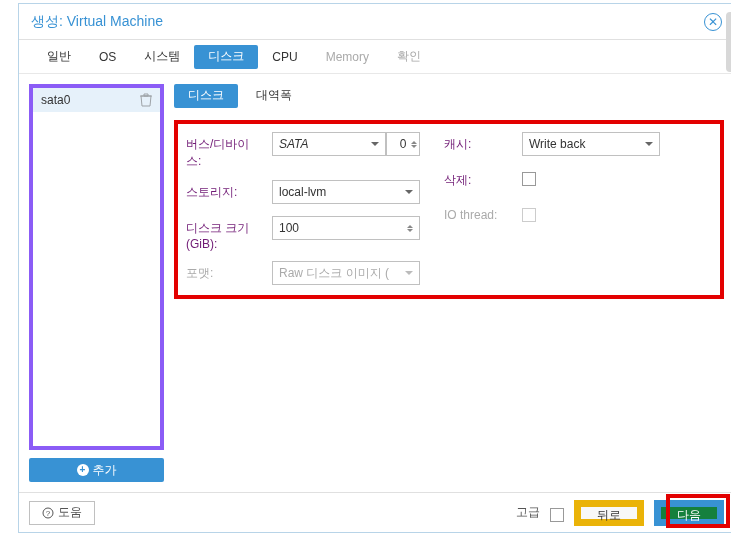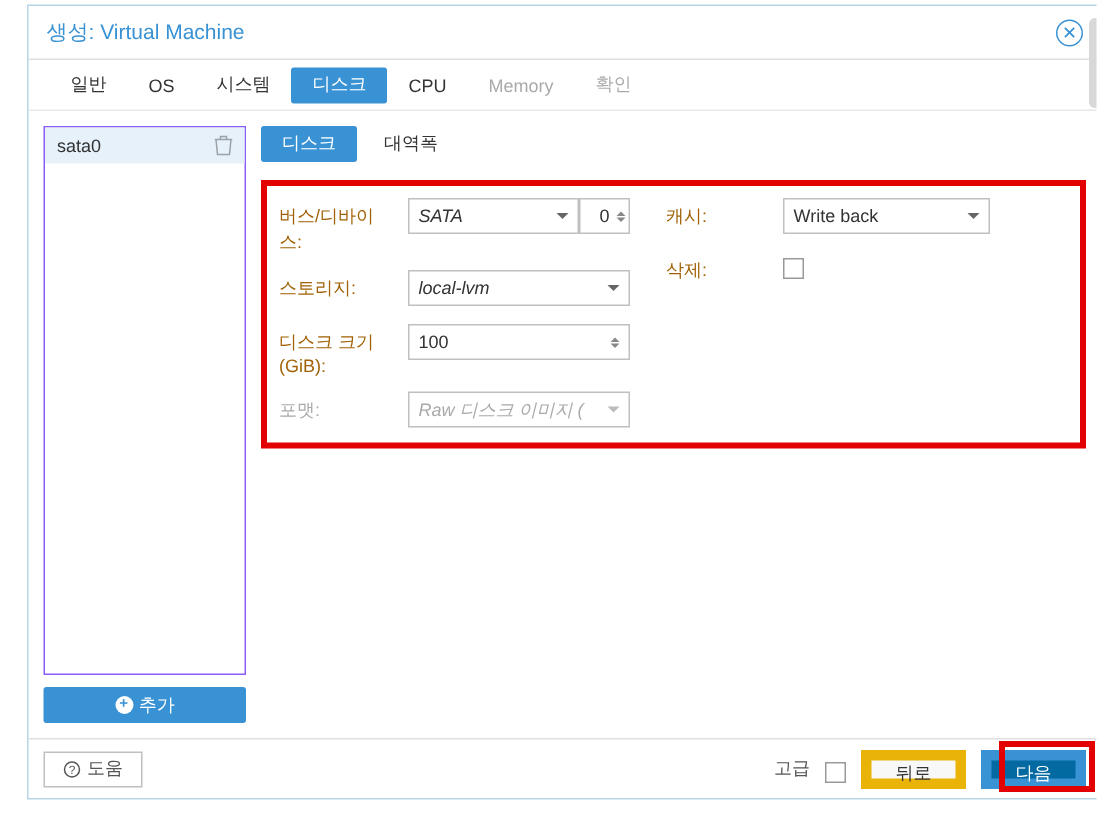--- a/index.html
+++ b/index.html
@@ -60,21 +60,21 @@
       gap: 10px;
     }
     
     .sidebar {
       width: 135px;
       display: flex;
       flex-direction: column;
     }
     .disk-list {
       flex: 1;
-      border: 1px solid #8b5cf6;
+      border: 4px solid #8b5cf6;
     }
     .disk-item {
       height: 24px;
       background: #e6f1fa;
       display: flex;
       align-items: center;
       justify-content: space-between;
       padding: 0 8px;
       font-size: 12px;
       color: #333;
@@ -128,21 +128,21 @@
     
     .highlight-box {
       border: 4px solid #e30000;
       padding: 8px;
       display: flex;
       gap: 24px;
     }
     
     .form-col { display: flex; flex-direction: column; gap: 10px; }
     .form-row { display: flex; align-items: flex-start; gap: 8px; min-height: 26px; }
-    .form-label { font-size: 12px; color: #a16207; width: 78px; padding-top: 4px; }
+    .form-label { font-size: 12px; color: #701a75; width: 78px; padding-top: 4px; }
     .form-label.disabled { color: #aaa; }
     
     .combo, .numfield {
       height: 24px;
       border: 1px solid #c0c0c0;
       background: #fff;
       font-size: 12px;
       color: #333;
       display: flex;
       align-items: center;
@@ -153,21 +153,21 @@
     .combo .arrow {
       position: absolute;
       right: 6px;
       top: 50%;
       transform: translateY(-50%);
       width: 0; height: 0;
       border-left: 4px solid transparent;
       border-right: 4px solid transparent;
       border-top: 4px solid #666;
     }
-    .combo.wide { width: 148px; font-style: italic; }
+    .combo.wide { width: 148px; }
     .combo.bus { width: 114px; font-style: italic; }
     .combo.cache { width: 138px; }
     
     .numfield { width: 34px; justify-content: center; }
     .numfield .spinners {
       position: absolute; right: 2px;
       display: flex; flex-direction: column;
       gap: 1px;
     }
     .spinners .up, .spinners .down {
@@ -222,21 +222,21 @@
       height: 26px;
       padding: 0 16px;
       border: 7px solid #eab308;
       background: #f8f8f8;
       font-size: 12px;
       color: #333;
       cursor: pointer;
       font-family: Liberation Mono, monospace;
     }
     .btn-primary {
-      background: #0369a1;
+      background: #15803d;
       color: #fff;
       border-color: #3892d4;
       position: relative;
     }
     .highlight-next {
       position: absolute;
       border: 4px solid #e30000;
       right: 4px;
       bottom: 4px;
       width: 64px;
@@ -354,20 +354,24 @@
               <span>Write back</span>
               <span class="arrow"></span>
             </div>
           </div>
 
           <div class="form-row">
             <span class="form-label" style="width:70px">삭제:</span>
             <span class="checkbox"></span>
           </div>
 
+          <div class="form-row">
+            <span class="form-label disabled" style="width:70px">IO thread:</span>
+            <span class="checkbox disabled"></span>
+          </div>
 
         </div>
       </div>
     </div>
   </div>
 
   <div class="footer">
     <button class="help-btn">
       <svg width="12" height="12" viewBox="0 0 12 12">
           <circle cx="6" cy="6" r="5" fill="none" stroke="#555"></circle>

